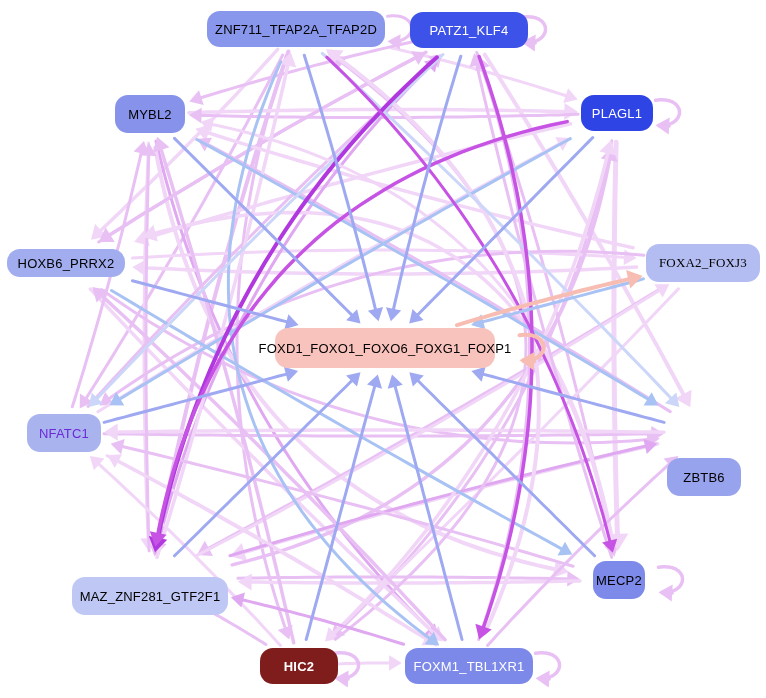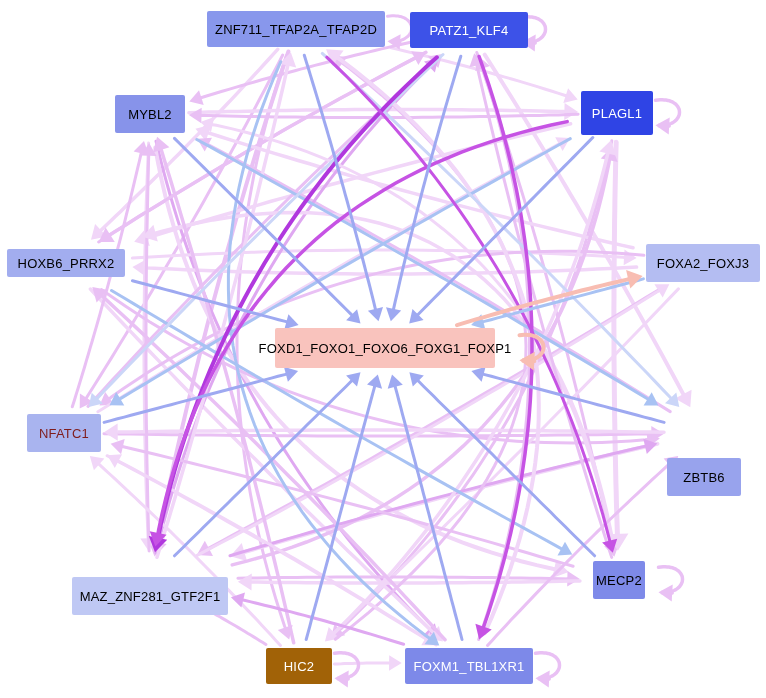--- a/index.html
+++ b/index.html
@@ -2,21 +2,21 @@
 <html><head>
 <meta charset="utf-8">
 <style>
   html,body{margin:0;padding:0;background:#ffffff;font-family:"Liberation Sans",sans-serif;}
   .canvas{position:relative;width:766px;height:698px;background:#ffffff;overflow:hidden;}
   .canvas svg{position:absolute;left:0;top:0;}
   .node{
     position:absolute;
     transform:translate(-50%,-50%);
     display:flex;align-items:center;justify-content:center;
-    border-radius:2px;
+    border-radius:13px;
     font-size:13px;
     white-space:nowrap;
     letter-spacing:.2px;
     box-sizing:border-box;
     cursor:default;
     z-index:2;
   }
 </style>
 </head>
 <body>
@@ -203,44 +203,44 @@
   <div id="node-layer">
       <div class="node" style="left: 296px; top: 29px; width: 178px; height: 36px; background: rgb(136, 151, 236); color: rgb(0, 0, 0);">
         <span>ZNF711_TFAP2A_TFAP2D</span>
       </div>
       <div class="node" style="left: 469px; top: 30px; width: 118px; height: 36px; background: rgb(61, 82, 232); color: rgb(255, 255, 255);">
         <span>PATZ1_KLF4</span>
       </div>
       <div class="node" style="left: 150px; top: 114px; width: 70px; height: 38px; background: rgb(135, 147, 234); color: rgb(0, 0, 0); text-align: center;">
         <span>MYBL2</span>
       </div>
-      <div class="node" style="left: 617px; top: 113px; width: 72px; height: 44px; background: rgb(47, 68, 229); color: rgb(255, 255, 255);">
+      <div class="node" style="left: 617px; top: 113px; width: 72px; height: 36px; background: rgb(47, 68, 229); color: rgb(255, 255, 255);">
         <span>PLAGL1</span>
       </div>
       <div class="node" style="left: 66px; top: 263px; width: 118px; height: 28px; background: rgb(162, 173, 239); color: rgb(0, 0, 0);">
         <span>HOXB6_PRRX2</span>
       </div>
-      <div class="node" style="left: 703px; top: 263px; width: 114px; height: 38px; background: rgb(180, 189, 242); color: rgb(0, 0, 0);">
+      <div class="node" style="left: 703px; top: 263px; width: 114px; height: 38px; background: rgb(180, 189, 242); color: rgb(0, 0, 0); font-family: Liberation Serif, serif;">
         <span>FOXA2_FOXJ3</span>
       </div>
       <div class="node" style="left: 385px; top: 348px; width: 220px; height: 40px; background: rgb(249, 195, 189); color: rgb(0, 0, 0); text-align: center;">
         <span>FOXD1_FOXO1_FOXO6_FOXG1_FOXP1</span>
       </div>
-      <div class="node" style="left: 64px; top: 433px; width: 74px; height: 38px; background: rgb(169, 180, 239); color: #7f1d1d;">
+      <div class="node" style="left: 64px; top: 433px; width: 74px; height: 38px; background: rgb(169, 180, 239); color: #6d28d9;">
         <span>NFATC1</span>
       </div>
       <div class="node" style="left: 704px; top: 433px; width: 74px; height: 38px; background: rgb(152, 163, 237); color: rgb(0, 0, 0); margin-top: 44px;">
         <span>ZBTB6</span>
       </div>
       <div class="node" style="left: 150px; top: 596px; width: 156px; height: 38px; background: rgb(191, 200, 244); color: rgb(0, 0, 0);">
         <span>MAZ_ZNF281_GTF2F1</span>
       </div>
       <div class="node" style="left: 619px; top: 580px; width: 52px; height: 38px; background: rgb(126, 138, 233); color: rgb(0, 0, 0);">
         <span>MECP2</span>
       </div>
-      <div class="node" style="left: 299px; top: 666px; width: 66px; height: 36px; background: #a16207; color: rgb(255, 255, 255);">
+      <div class="node" style="left: 299px; top: 666px; width: 78px; height: 36px; background: #7f1d1d; color: rgb(255, 255, 255); font-weight: bold;">
         <span>HIC2</span>
       </div>
       <div class="node" style="left: 469px; top: 666px; width: 128px; height: 36px; background: rgb(125, 137, 233); color: rgb(255, 255, 255);">
         <span>FOXM1_TBL1XR1</span>
       </div>
     </div>
 </div>
 
 </body></html>

